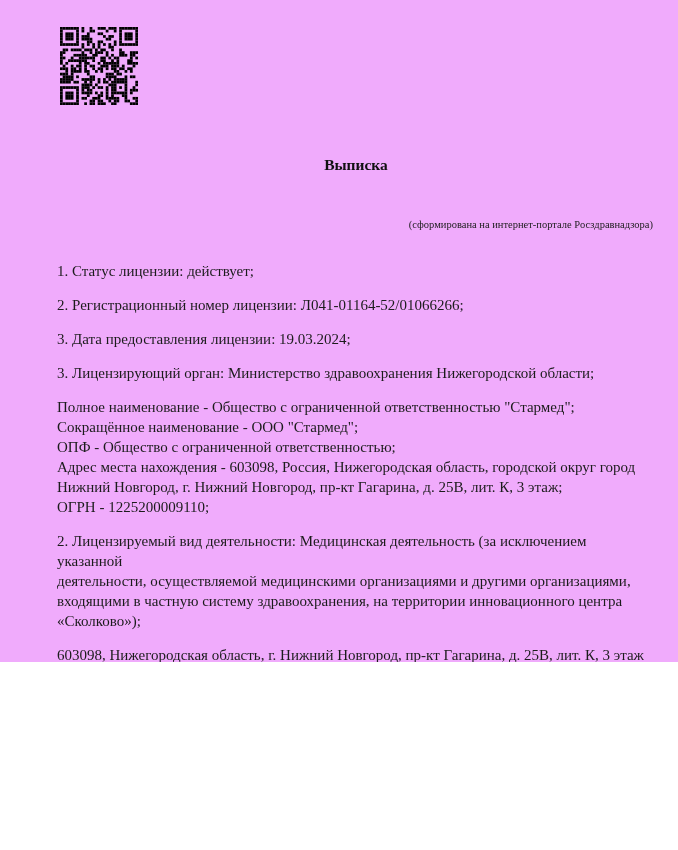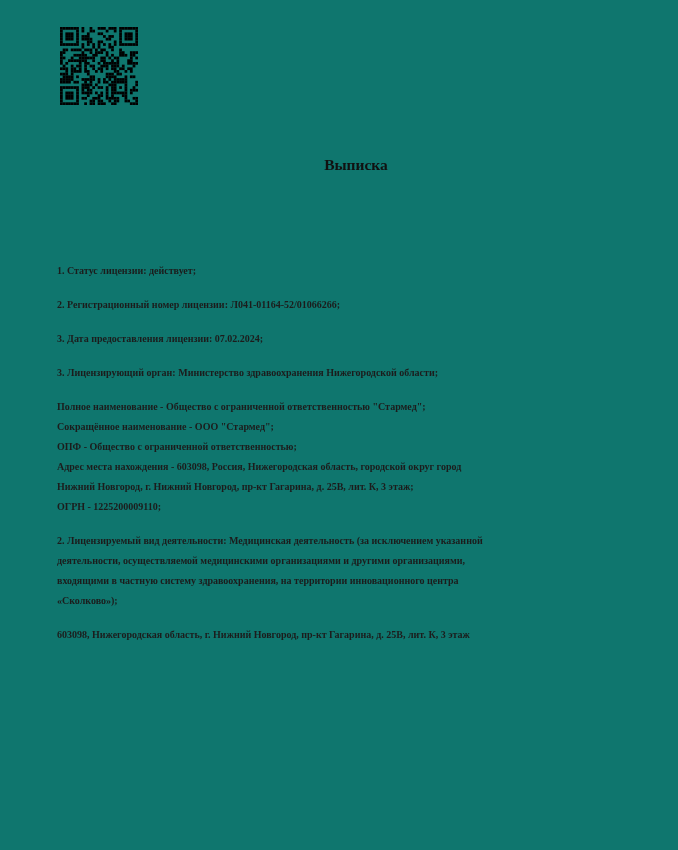--- a/index.html
+++ b/index.html
@@ -3,22 +3,22 @@
 <meta charset="utf-8">
 <style>
   html, body {
     margin: 0;
     padding: 0;
     background: #ffffff;
   }
   .page {
     position: relative;
     width: 678px;
-    height: 850px;
-    background: #0f766e;
+    height: 662px;
+    background: #f0abfc;
     font-family: "Liberation Serif", "DejaVu Serif", serif;
     color: #1c1c1c;
     overflow: hidden;
   }
   .qr {
     position: absolute;
     left: 60px;
     top: 27px;
     width: 78px;
     height: 78px;
@@ -42,24 +42,23 @@
     text-align: right;
     font-size: 10.5px;
     line-height: 13px;
     color: #1c1c1c;
   }
   .content {
     position: absolute;
     left: 57px;
     top: 261px;
     width: 598px;
-    font-size: 10px;
+    font-size: 15px;
     line-height: 20px;
     color: #1c1c1c;
-    font-weight: bold;
   }
   .content p {
     margin: 0 0 14px 0;
     white-space: pre-line;
   }
 </style>
 </head>
 <body>
 
 <div class="page">
@@ -489,25 +488,26 @@
         <rect x="53.79" y="75.31" width="2.75" height="2.75"></rect>
         <rect x="69.93" y="75.31" width="2.75" height="2.75"></rect>
         <rect x="72.62" y="75.31" width="2.75" height="2.75"></rect>
         <rect x="75.31" y="75.31" width="2.75" height="2.75"></rect>
       </svg></div>
 
   <div class="title">
     <div>Выписка</div>
   </div>
 
+  <div class="subtitle">(сформирована на интернет-портале Росздравнадзора)</div>
 
   <div class="content">
     <p>1. Статус лицензии: действует;</p>
     <p>2. Регистрационный номер лицензии: Л041-01164-52/01066266;</p>
-    <p>3. Дата предоставления лицензии: 07.02.2024;</p>
+    <p>3. Дата предоставления лицензии: 19.03.2024;</p>
     <p>3. Лицензирующий орган: Министерство здравоохранения Нижегородской области;</p>
     <p>Полное наименование - Общество с ограниченной ответственностью "Стармед";
 Сокращённое наименование - ООО "Стармед";
 ОПФ - Общество с ограниченной ответственностью;
 Адрес места нахождения - 603098, Россия, Нижегородская область, городской округ город
 Нижний Новгород, г. Нижний Новгород, пр-кт Гагарина, д. 25В, лит. К, 3 этаж;
 ОГРН - 1225200009110;</p>
     <p>2. Лицензируемый вид деятельности: Медицинская деятельность (за исключением указанной
 деятельности, осуществляемой медицинскими организациями и другими организациями,
 входящими в частную систему здравоохранения, на территории инновационного центра

